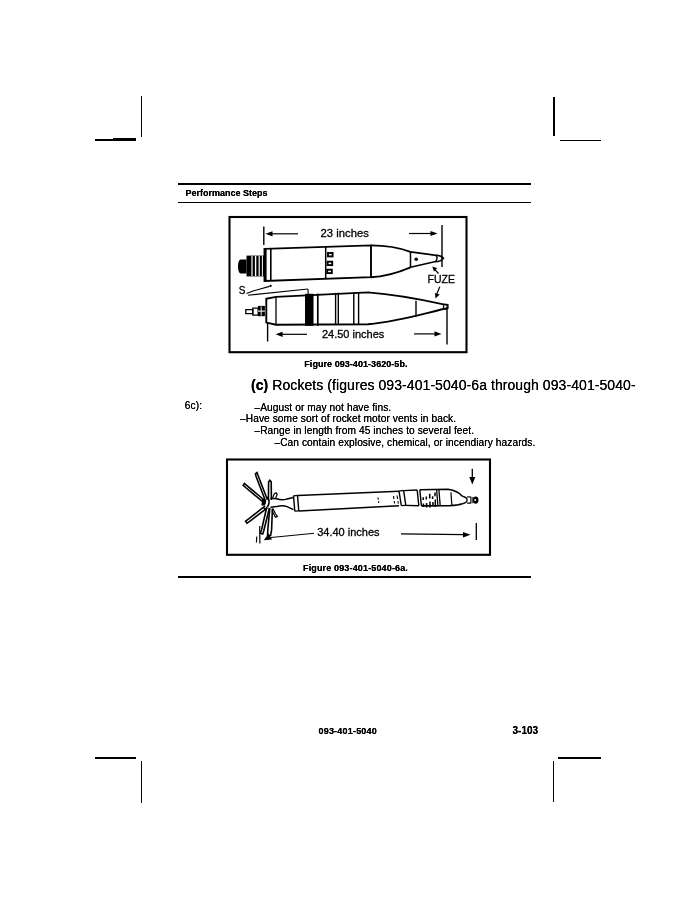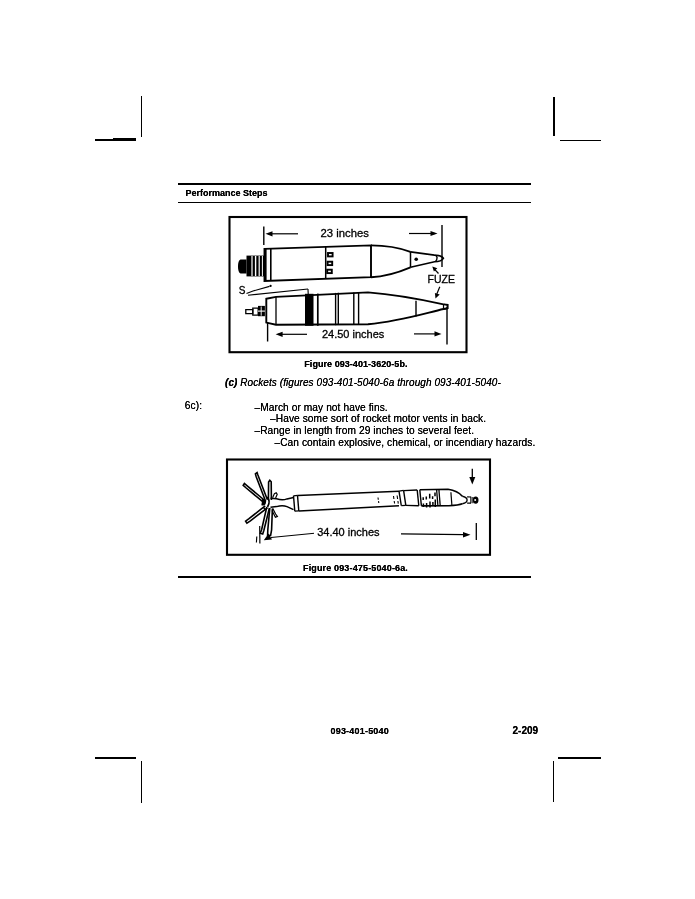--- a/index.html
+++ b/index.html
@@ -88,25 +88,25 @@
 <line x1="267.6" y1="322.5" x2="267.6" y2="341.5" stroke-width="1.4"></line>
 <line x1="447" y1="307" x2="447" y2="344.5" stroke-width="1.4"></line>
 <line x1="307" y1="334.3" x2="278" y2="334.3" stroke-width="1.2"></line>
 <path d="M275.6 334.3 l7 -2.6 l0 5.2 z" fill="#000" stroke="none"></path>
 <line x1="414" y1="333.9" x2="439" y2="333.9" stroke-width="1.2"></line>
 <path d="M441.5 333.9 l-7 -2.6 l0 5.2 z" fill="#000" stroke="none"></path>
 <text x="321.9" y="337.6" font-size="11" fill="#000" stroke="#000" stroke-width="0.3">24.50 inches</text>
 </svg>
 <div class="txt" style="left:304.3px;top:359.7px;font-size:9px;font-weight:bold;letter-spacing:0.05px;">Figure 093-401-3620-5b.</div>
 
-<div class="txt" style="left:225px;top:377.9px;font-size:10px;letter-spacing:0.07px;font-style:italic;"><b>(c)</b> Rockets (figures 093-401-5040-6a through 093-401-5040-</div>
+<div class="txt" style="left:251px;top:377.9px;font-size:14px;letter-spacing:0.07px;"><b>(c)</b> Rockets (figures 093-401-5040-6a through 093-401-5040-</div>
 <div class="txt" style="left:184.8px;top:401px;font-size:10.2px;letter-spacing:0.07px;">6c):</div>
-<div class="txt" style="left:254.4px;top:402.7px;font-size:10.2px;letter-spacing:0.07px;">–March or may not have fins.</div>
-<div class="txt" style="left:270px;top:414.3px;font-size:10.2px;letter-spacing:0.07px;">–Have some sort of rocket motor vents in back.</div>
-<div class="txt" style="left:254.4px;top:426px;font-size:10.2px;letter-spacing:0.07px;">–Range in length from 29 inches to several feet.</div>
+<div class="txt" style="left:254.4px;top:402.7px;font-size:10.2px;letter-spacing:0.07px;">–August or may not have fins.</div>
+<div class="txt" style="left:240px;top:414.3px;font-size:10.2px;letter-spacing:0.07px;">–Have some sort of rocket motor vents in back.</div>
+<div class="txt" style="left:254.4px;top:426px;font-size:10.2px;letter-spacing:0.07px;">–Range in length from 45 inches to several feet.</div>
 <div class="txt" style="left:254.4px;top:437.8px;font-size:10.2px;letter-spacing:0.07px;margin-left:20px;">–Can contain explosive, chemical, or incendiary hazards.</div>
 
 <svg class="abs" style="left:224px;top:456px;" width="270" height="102" viewBox="224 456 270 102" fill="none" stroke="#000">
 <rect x="227" y="459.5" width="263" height="95.3" stroke-width="2.1"></rect>
 
 <path d="M268.4 499.5 L268.6 482 L269.8 480.2 L271.2 481.8 L271.4 500" stroke-width="1.6"></path>
 <path d="M267.4 499.8 L257.9 475 L257.1 472.6 L255.4 473.9 L256.2 476.8 L265.6 501.2" stroke-width="1.6"></path>
 <path d="M266 501.5 L247.8 486.3 L244.4 483.5 L243.2 485.3 L246.2 488 L264.6 503.2" stroke-width="1.6"></path>
 <path d="M265.2 505.8 L249 518.7 L245.6 521.2 L246.9 523.2 L250.4 520.8 L267.4 507.8" stroke-width="1.6"></path>
 <path d="M266.8 507 L261.6 529.8 L260.3 533.3 L262.7 534 L263.9 530.3 L269.4 508" stroke-width="1.6"></path>
@@ -155,18 +155,18 @@
 <line x1="472.3" y1="468.8" x2="472.3" y2="478" stroke-width="1.3"></line>
 <path d="M472.3 484.5 l-3 -7.5 l6 0 z" fill="#000" stroke="none"></path>
 
 <path d="M263.8 540.2 L272 539.6 L268.6 533.4 z" fill="#000" stroke="none"></path>
 <line x1="271" y1="537.5" x2="314" y2="533.3" stroke-width="1"></line>
 <text x="317.2" y="536.4" font-size="11" fill="#000" stroke="#000" stroke-width="0.3">34.40 inches</text>
 <line x1="401" y1="533.8" x2="464" y2="534.6" stroke-width="1.2"></line>
 <path d="M470.5 534.8 l-7.5 -2.7 l0 5.4 z" fill="#000" stroke="none"></path>
 <line x1="476.3" y1="523" x2="476.3" y2="540" stroke-width="1.3"></line>
 </svg>
-<div class="txt" style="left:303px;top:564.2px;font-size:9px;font-weight:bold;letter-spacing:0.15px;">Figure 093-475-5040-6a.</div>
+<div class="txt" style="left:303px;top:564.2px;font-size:9px;font-weight:bold;letter-spacing:0.15px;">Figure 093-401-5040-6a.</div>
 
 <div class="ln" style="left:178px;top:575.8px;width:353px;height:2.4px;"></div>
 
-<div class="txt" style="left:318.5px;top:726.9px;font-size:9px;font-weight:bold;letter-spacing:0.2px;margin-left:12px;">093-401-5040</div>
-<div class="txt" style="left:512.5px;top:726px;font-size:10px;font-weight:bold;">2-209</div>
+<div class="txt" style="left:318.5px;top:726.9px;font-size:9px;font-weight:bold;letter-spacing:0.2px;">093-401-5040</div>
+<div class="txt" style="left:512.5px;top:726px;font-size:10px;font-weight:bold;">3-103</div>
 
 </body></html>

